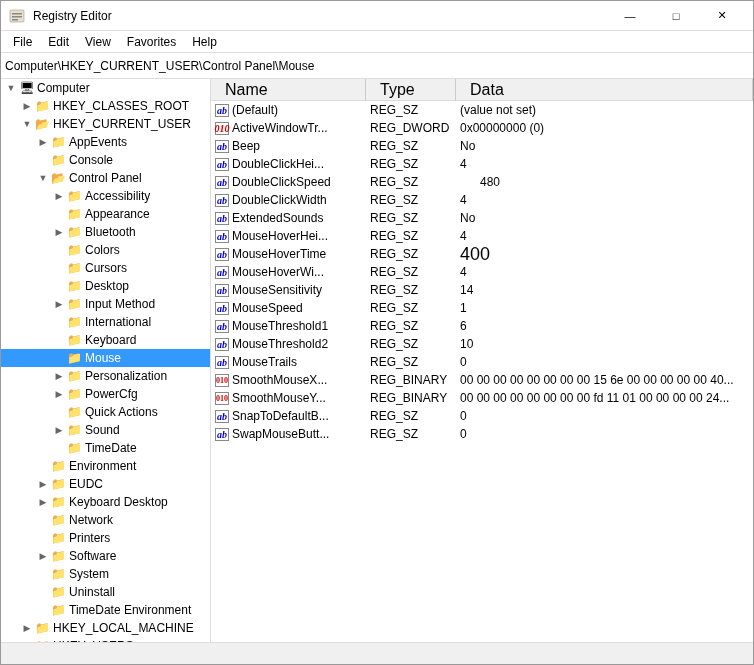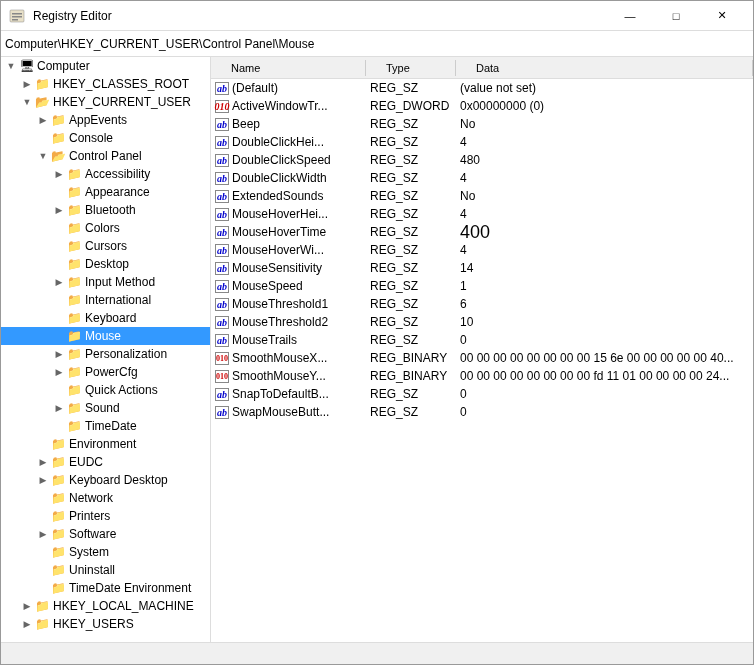--- a/index.html
+++ b/index.html
@@ -93,22 +93,22 @@
       flex-shrink: 0;
     }
     .column-header {
       display: flex;
       background: #f0f0f0;
       border-bottom: 1px solid #ddd;
       height: 22px;
       align-items: center;
     }
     .col-h {
-      padding: 2px 20px;
-      font-size: 11px;
+      padding: 2px 14px;
+      font-size: 16px;
       font-weight: normal;
       border-right: 1px solid #ccc;
       white-space: nowrap;
       overflow: hidden;
     }
     .col-name { width: 155px; }
     .col-type { width: 90px; }
     .col-data { flex: 1; }
     .detail-pane {
       flex: 1;
@@ -229,20 +229,27 @@
       </svg>
       <span class="title-text">Registry Editor</span>
     </div>
     <div class="title-controls">
       <button class="title-btn">—</button>
       <button class="title-btn">□</button>
       <button class="title-btn close">✕</button>
     </div>
   </div>
 
+  <div class="menu-bar">
+    <span class="menu-item">File</span>
+    <span class="menu-item">Edit</span>
+    <span class="menu-item">View</span>
+    <span class="menu-item">Favorites</span>
+    <span class="menu-item">Help</span>
+  </div>
 
   <div class="address-bar">
     <span class="address-label">Computer\HKEY_CURRENT_USER\Control Panel\Mouse</span>
   </div>
 
   <div class="content-area">
 
     <div class="tree-pane">
 
       <div class="tree-item" style="padding-left:2px">
@@ -478,21 +485,21 @@
         </div>
         <div class="col-type" style="padding:1px 4px;font-size:12px;">REG_SZ</div>
         <div class="col-data" style="padding:1px 4px;font-size:12px;">4</div>
       </div>
       <div class="detail-row">
         <div class="col-name" style="display:flex;align-items:center;gap:3px;padding:1px 4px;font-size:12px;overflow:hidden;white-space:nowrap;">
           <span class="reg-icon">ab</span>
           <span>DoubleClickSpeed</span>
         </div>
         <div class="col-type" style="padding:1px 4px;font-size:12px;">REG_SZ</div>
-        <div class="col-data" style="padding:1px 4px;font-size:12px;">480</div>
+        <div class="col-data" style="padding:1px 4px;font-size:12px;margin-left:20px;">480</div>
       </div>
       <div class="detail-row">
         <div class="col-name" style="display:flex;align-items:center;gap:3px;padding:1px 4px;font-size:12px;overflow:hidden;white-space:nowrap;">
           <span class="reg-icon">ab</span>
           <span>DoubleClickWidth</span>
         </div>
         <div class="col-type" style="padding:1px 4px;font-size:12px;">REG_SZ</div>
         <div class="col-data" style="padding:1px 4px;font-size:12px;">4</div>
       </div>
       <div class="detail-row">

